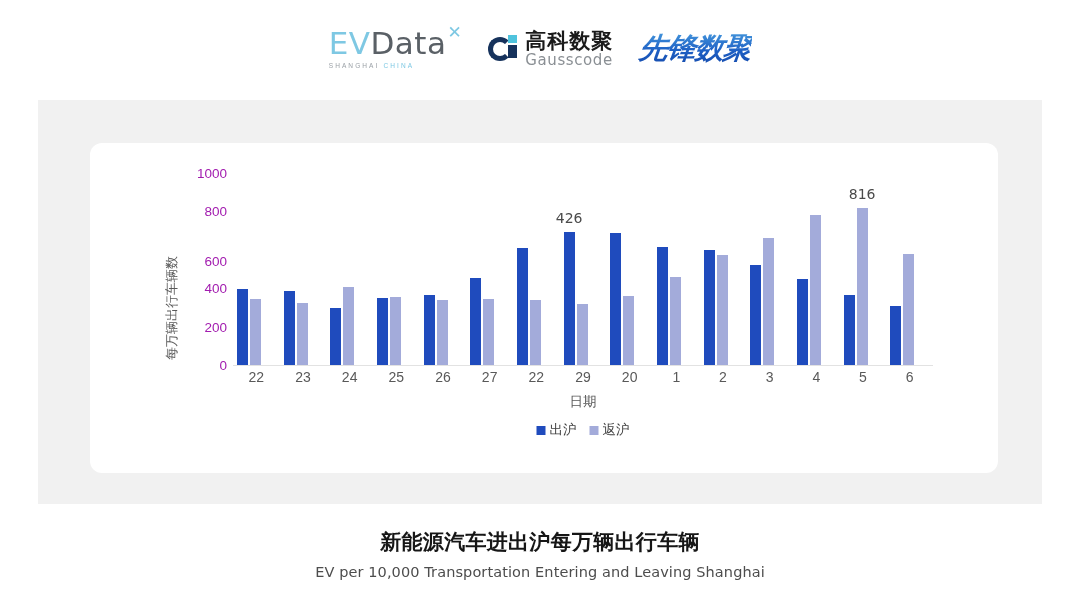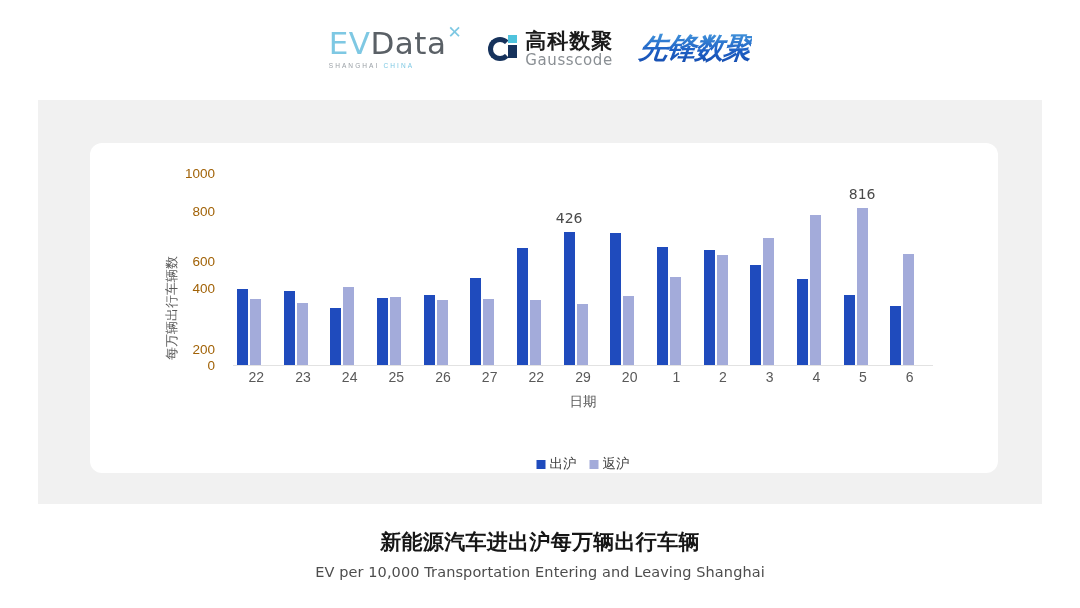--- a/index.html
+++ b/index.html
@@ -175,24 +175,24 @@
 
   .y-ticks {
     position: absolute;
     left: 95px;
     top: 30px;
     width: 42px;
     height: 192px;
   }
   .y-tick {
     position: absolute;
-    right: 12px;
+    right: 0;
     transform: translateY(-50%);
     font-size: 13.5px;
-    color: #a16207;
+    color: #a21caf;
     text-align: right;
     white-space: nowrap;
   }
 
   .plot {
     position: absolute;
     left: 143px;
     top: 30px;
     width: 700px;
     height: 192px;
@@ -250,21 +250,20 @@
     position: absolute;
     left: 493px;
     top: 278px;
     transform: translateX(-50%);
     display: flex;
     align-items: center;
     gap: 13px;
     font-size: 13.5px;
     color: #404040;
     font-family: "DejaVu Sans", sans-serif;
-    margin-top: 34px;
   }
   .legend-item {
     display: flex;
     align-items: center;
     gap: 4px;
   }
   .legend-swatch {
     width: 9px;
     height: 9px;
     display: inline-block;
@@ -327,21 +326,21 @@
 
 <div class="panel"></div>
 
 <div class="card">
   <div class="chart-area">
 
     <div class="y-axis-title">每万辆出行车辆数</div>
 
     <div class="y-ticks">
         <div class="y-tick" style="top: 192px;">0</div>
-        <div class="y-tick" style="top: 153.6px; margin-top: 22px;">200</div>
+        <div class="y-tick" style="top: 153.6px;">200</div>
         <div class="y-tick" style="top: 115.2px;">400</div>
         <div class="y-tick" style="top: 76.8px; margin-top: 11px;">600</div>
         <div class="y-tick" style="top: 38.4px;">800</div>
         <div class="y-tick" style="top: 0px;">1000</div>
       </div>
 
     <div class="plot">
         <div class="group" style="left: 0px; width: 46.6667px;">
           <div class="bar out" style="height: 76.224px; background: rgb(31, 75, 189);"></div>
           <div class="bar back" style="height: 66.048px; background: rgb(163, 171, 218);"></div>

